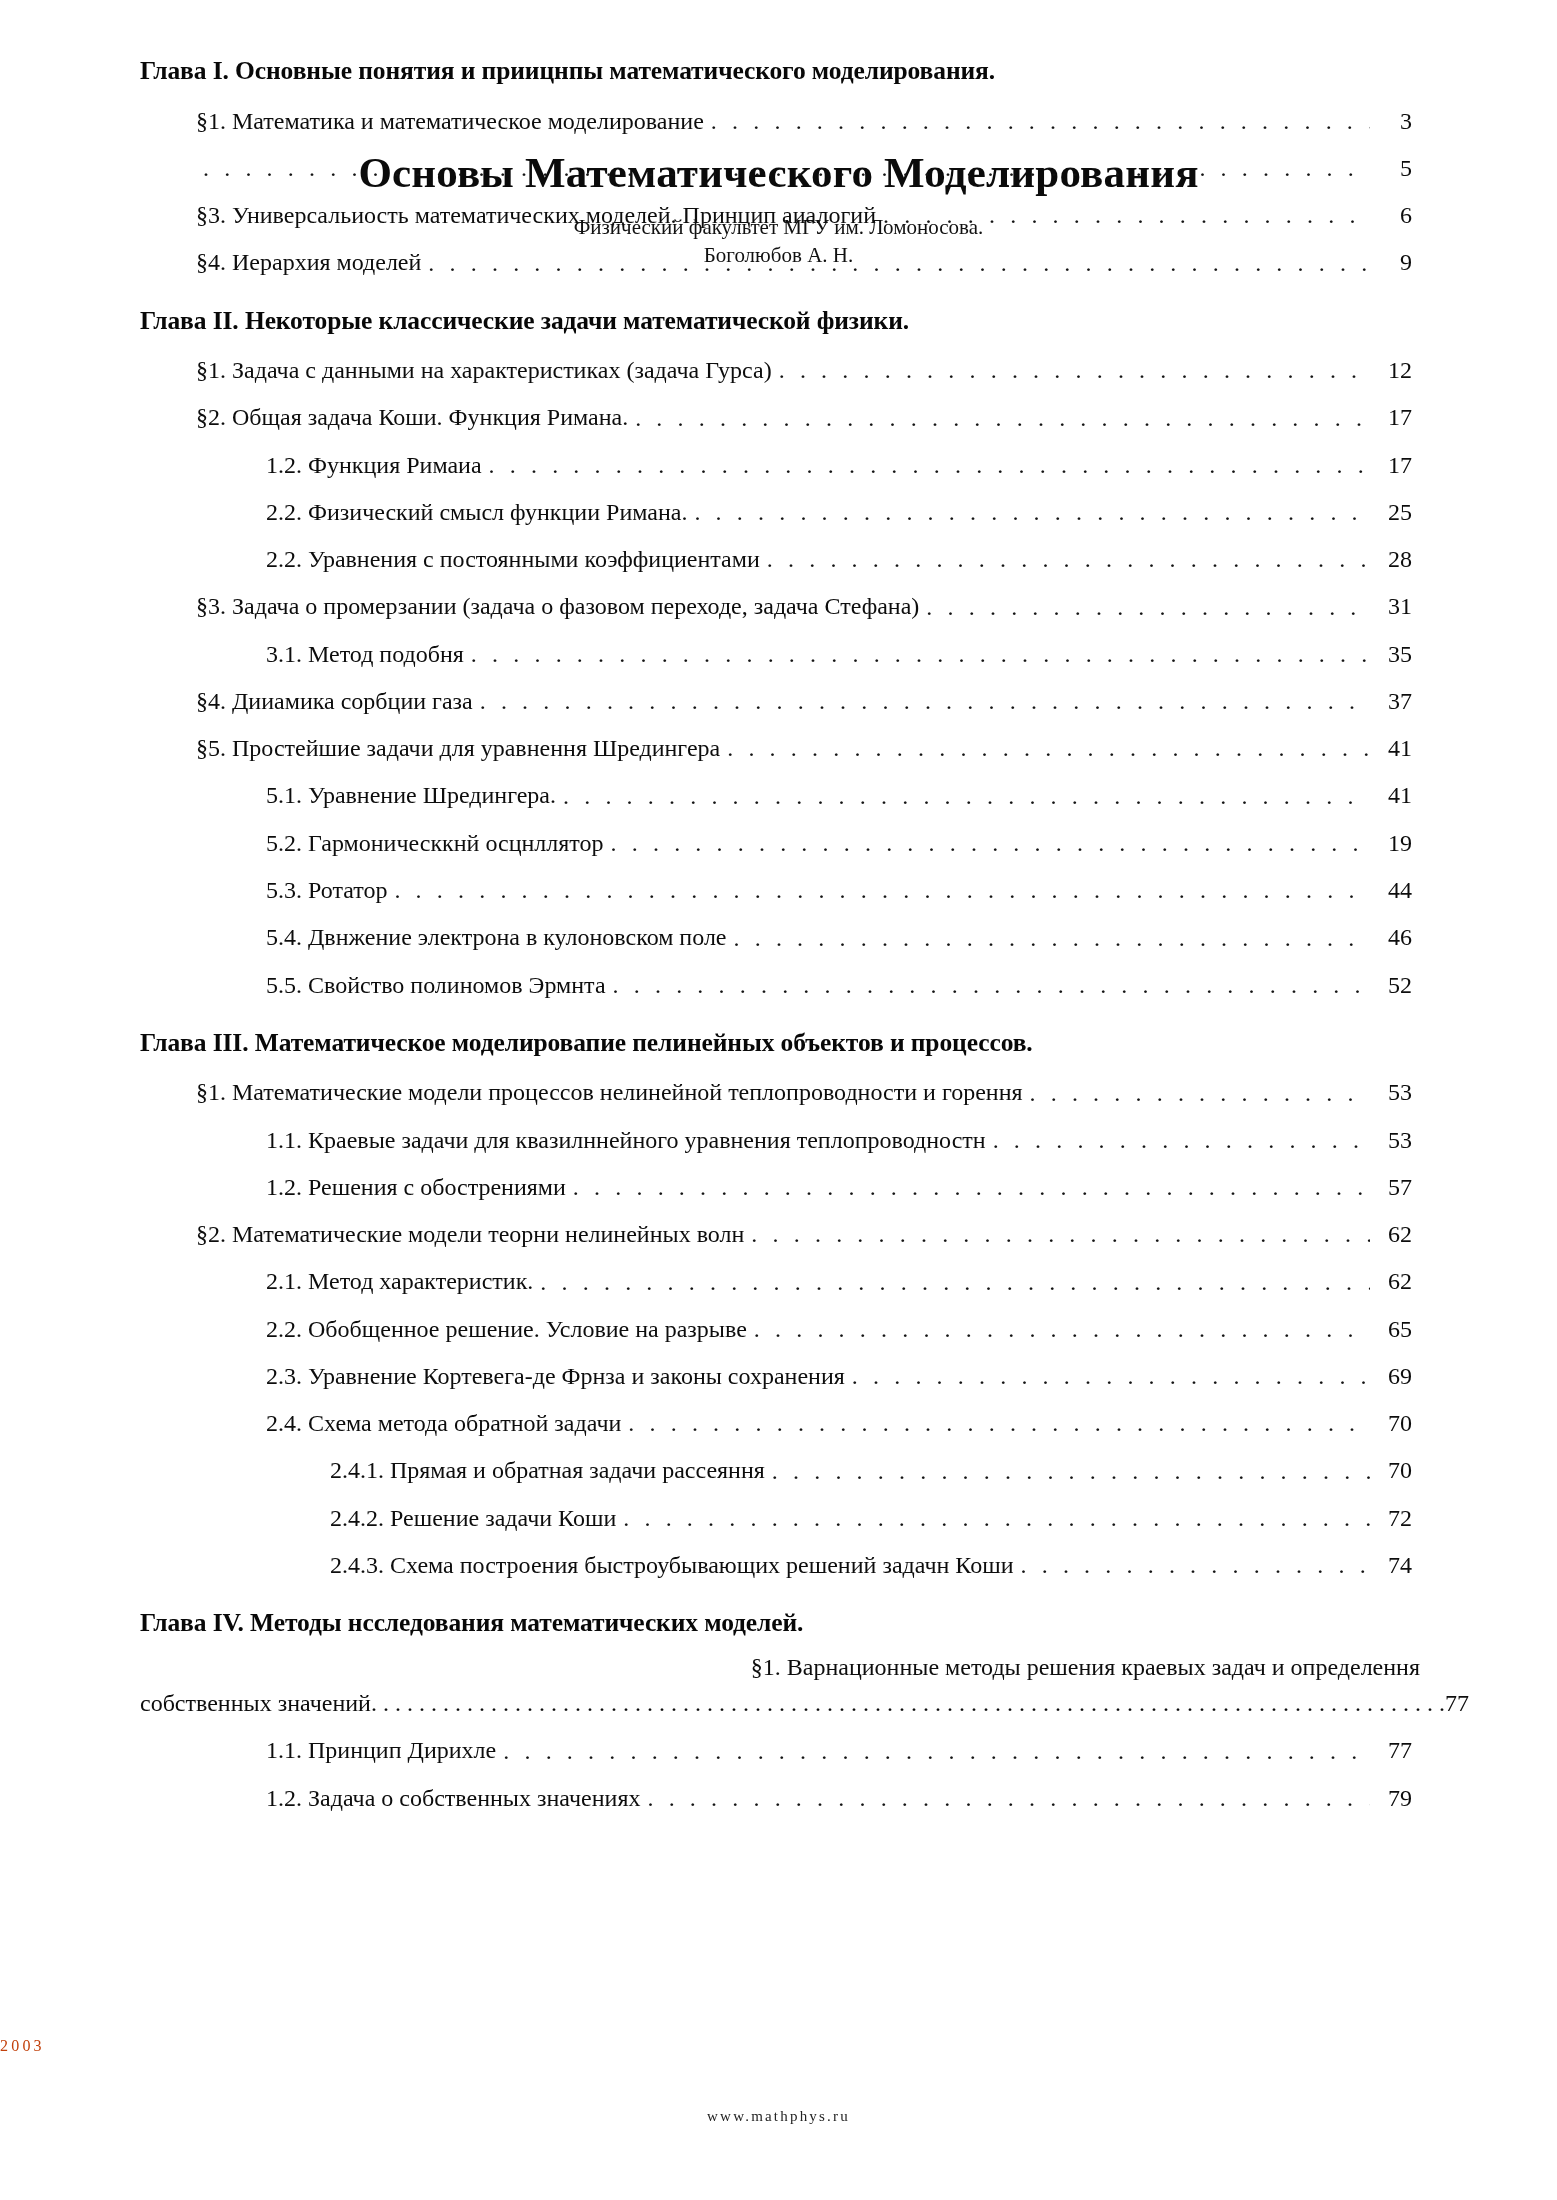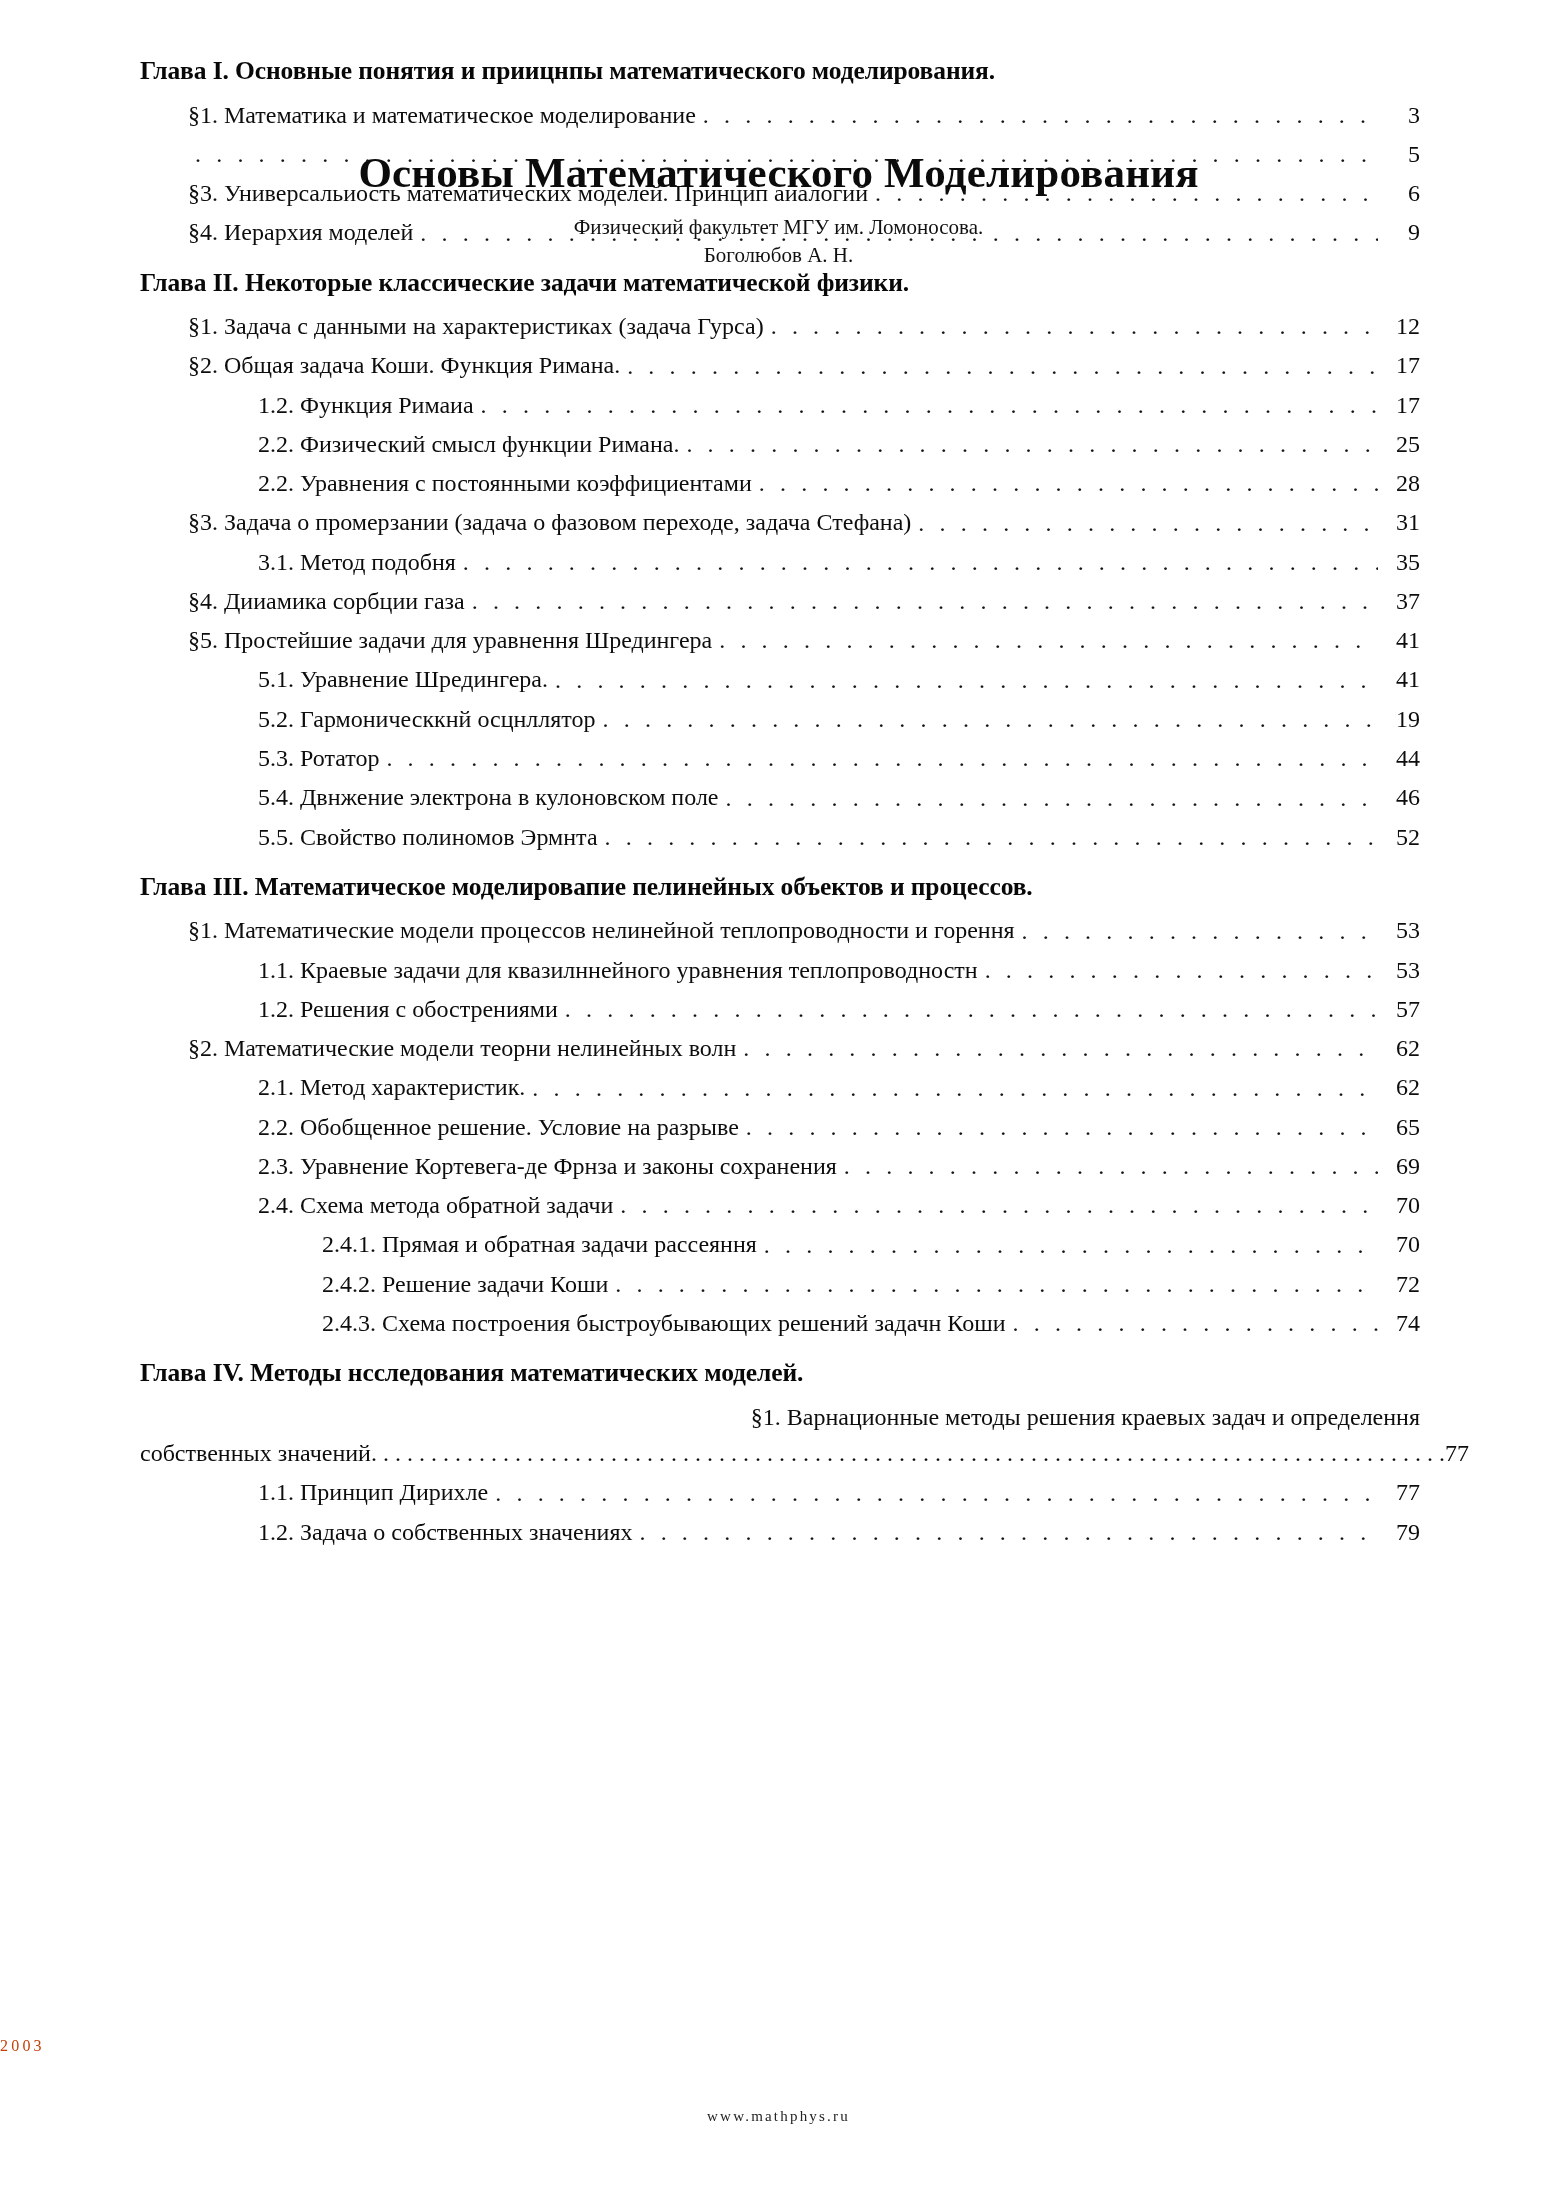--- a/index.html
+++ b/index.html
@@ -71,21 +71,21 @@
     color: #080808;
     letter-spacing: -0.1px;
   }
   .chapter:first-child { padding-top: 0; }
 
   .entry {
     display: flex;
     align-items: flex-end;
     font-size: 24px;
     line-height: 1.22;
-    margin: 0;
+    margin: 8px;
     padding: 5px 0 5px 0;
     color: #0d0d0d;
     white-space: nowrap;
   }
   .entry .etext {
     flex: 0 0 auto;
     white-space: nowrap;
   }
   .entry .leader {
     flex: 1 1 auto;

